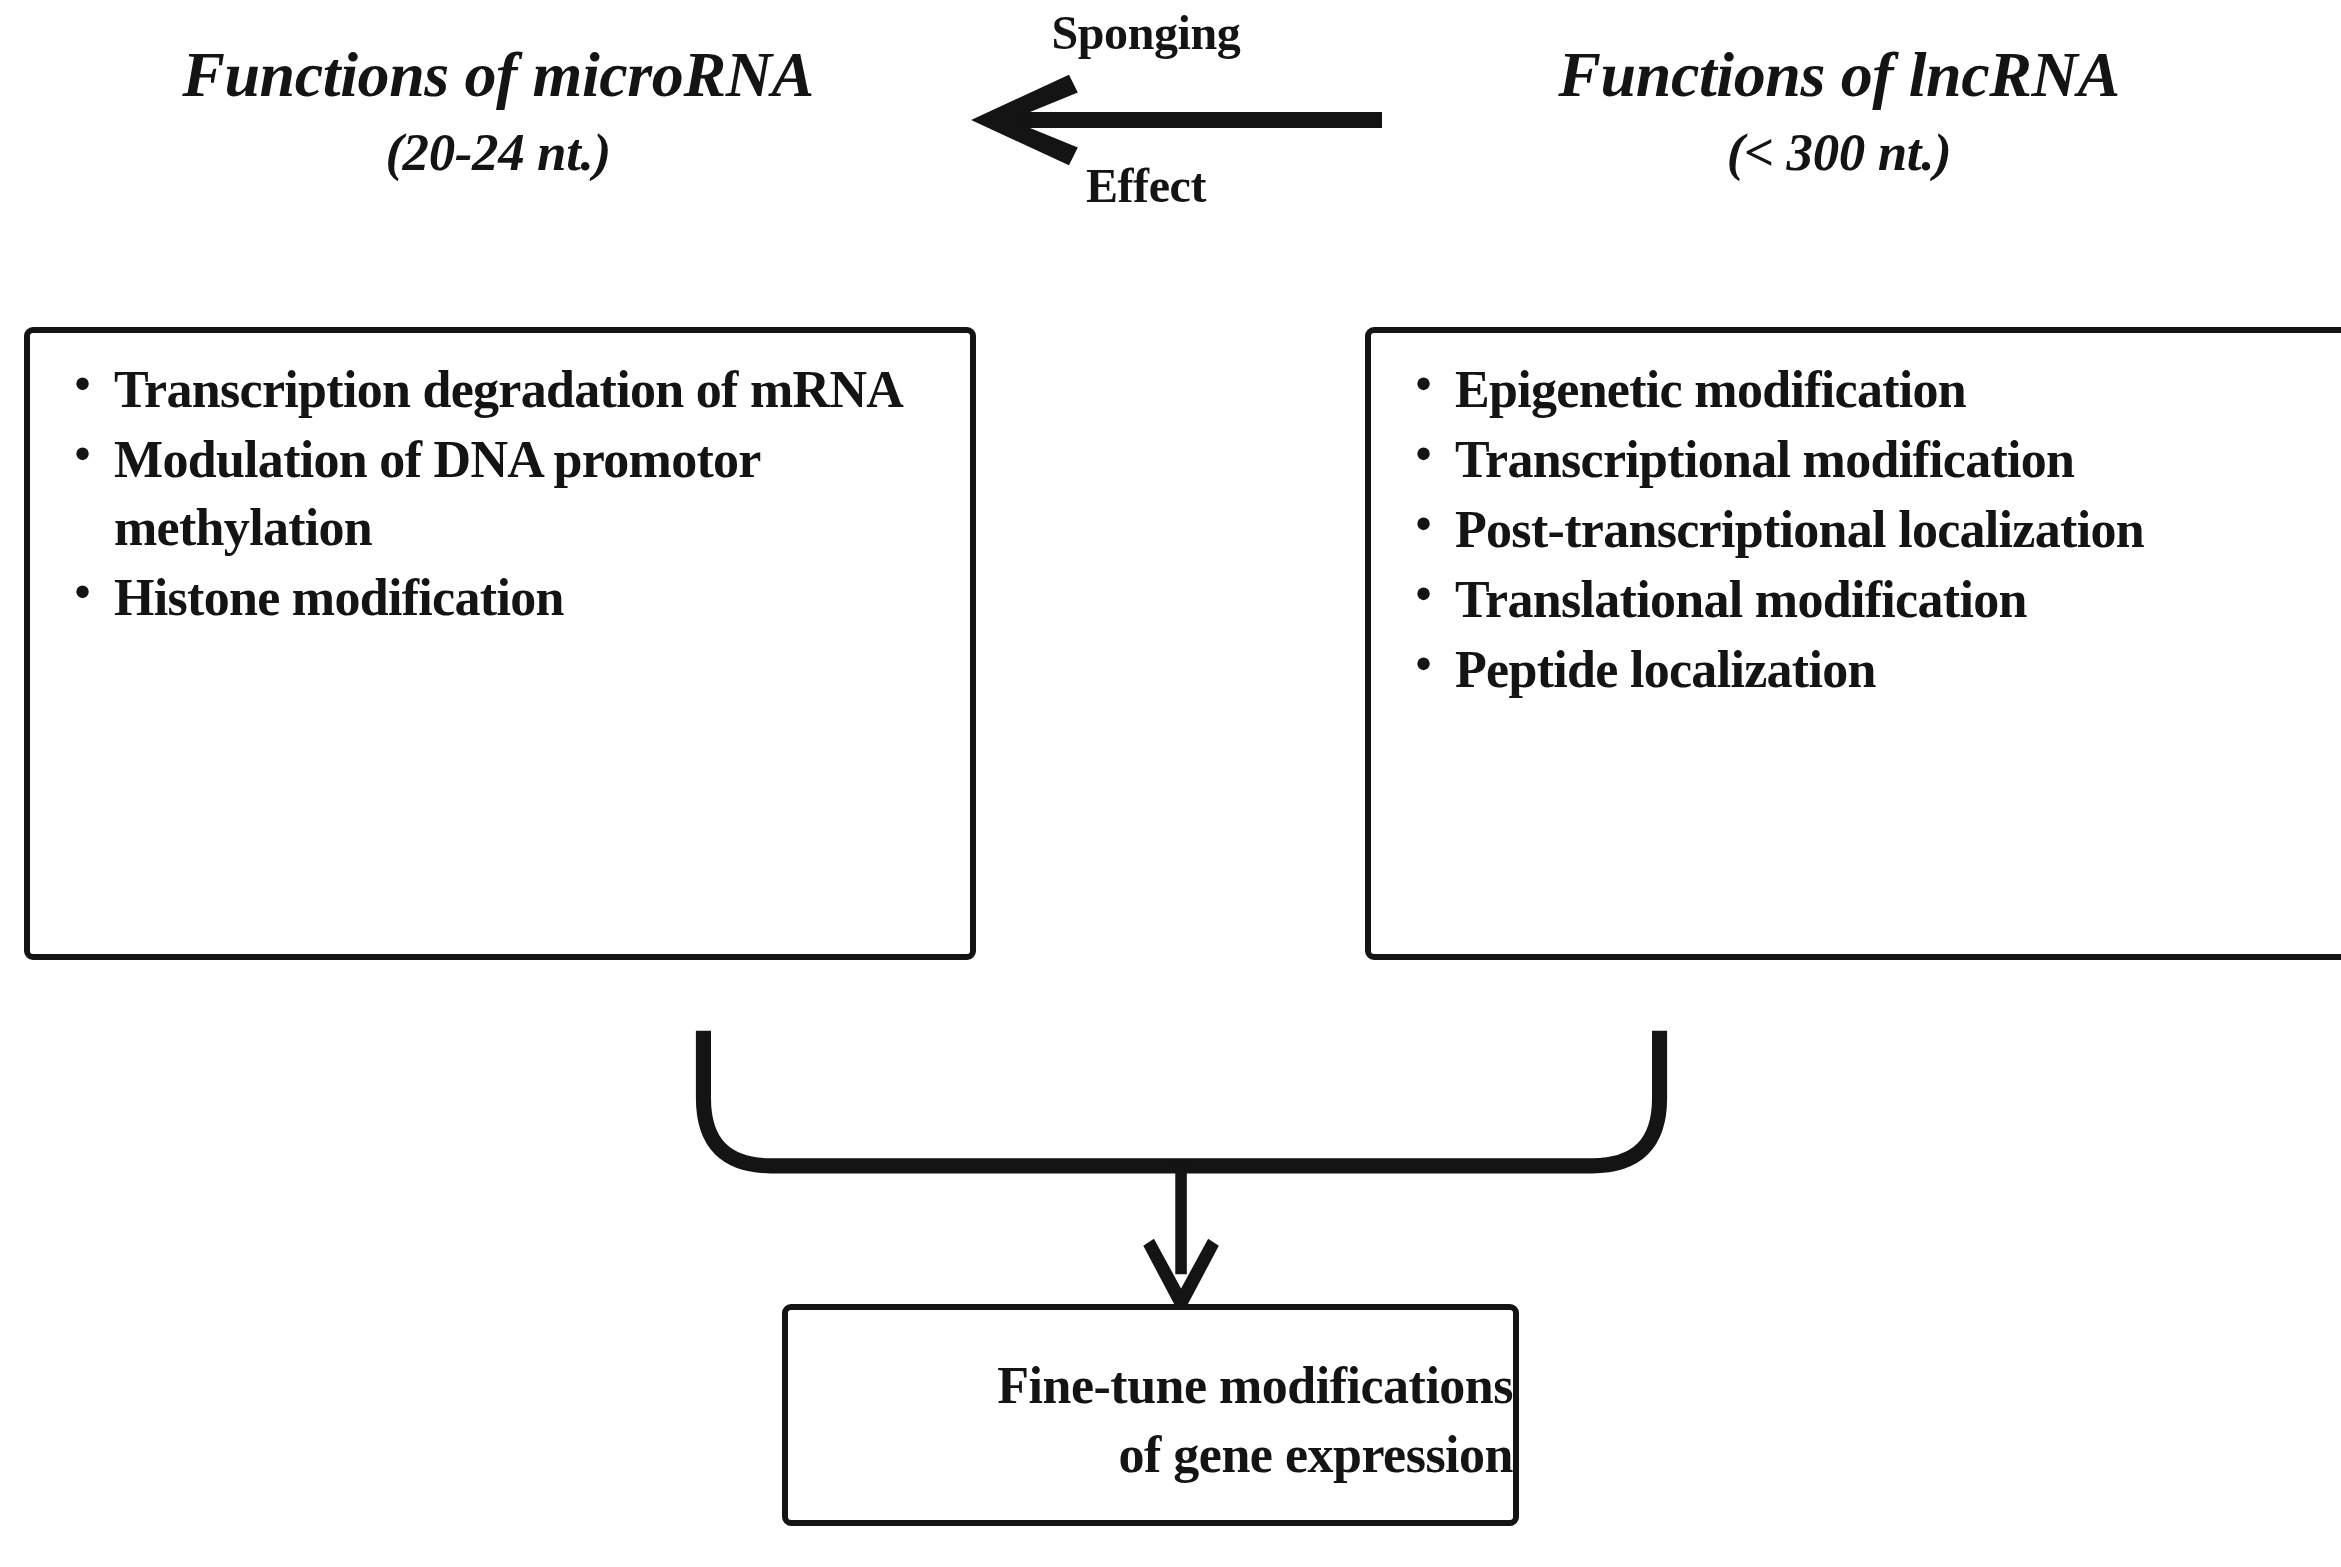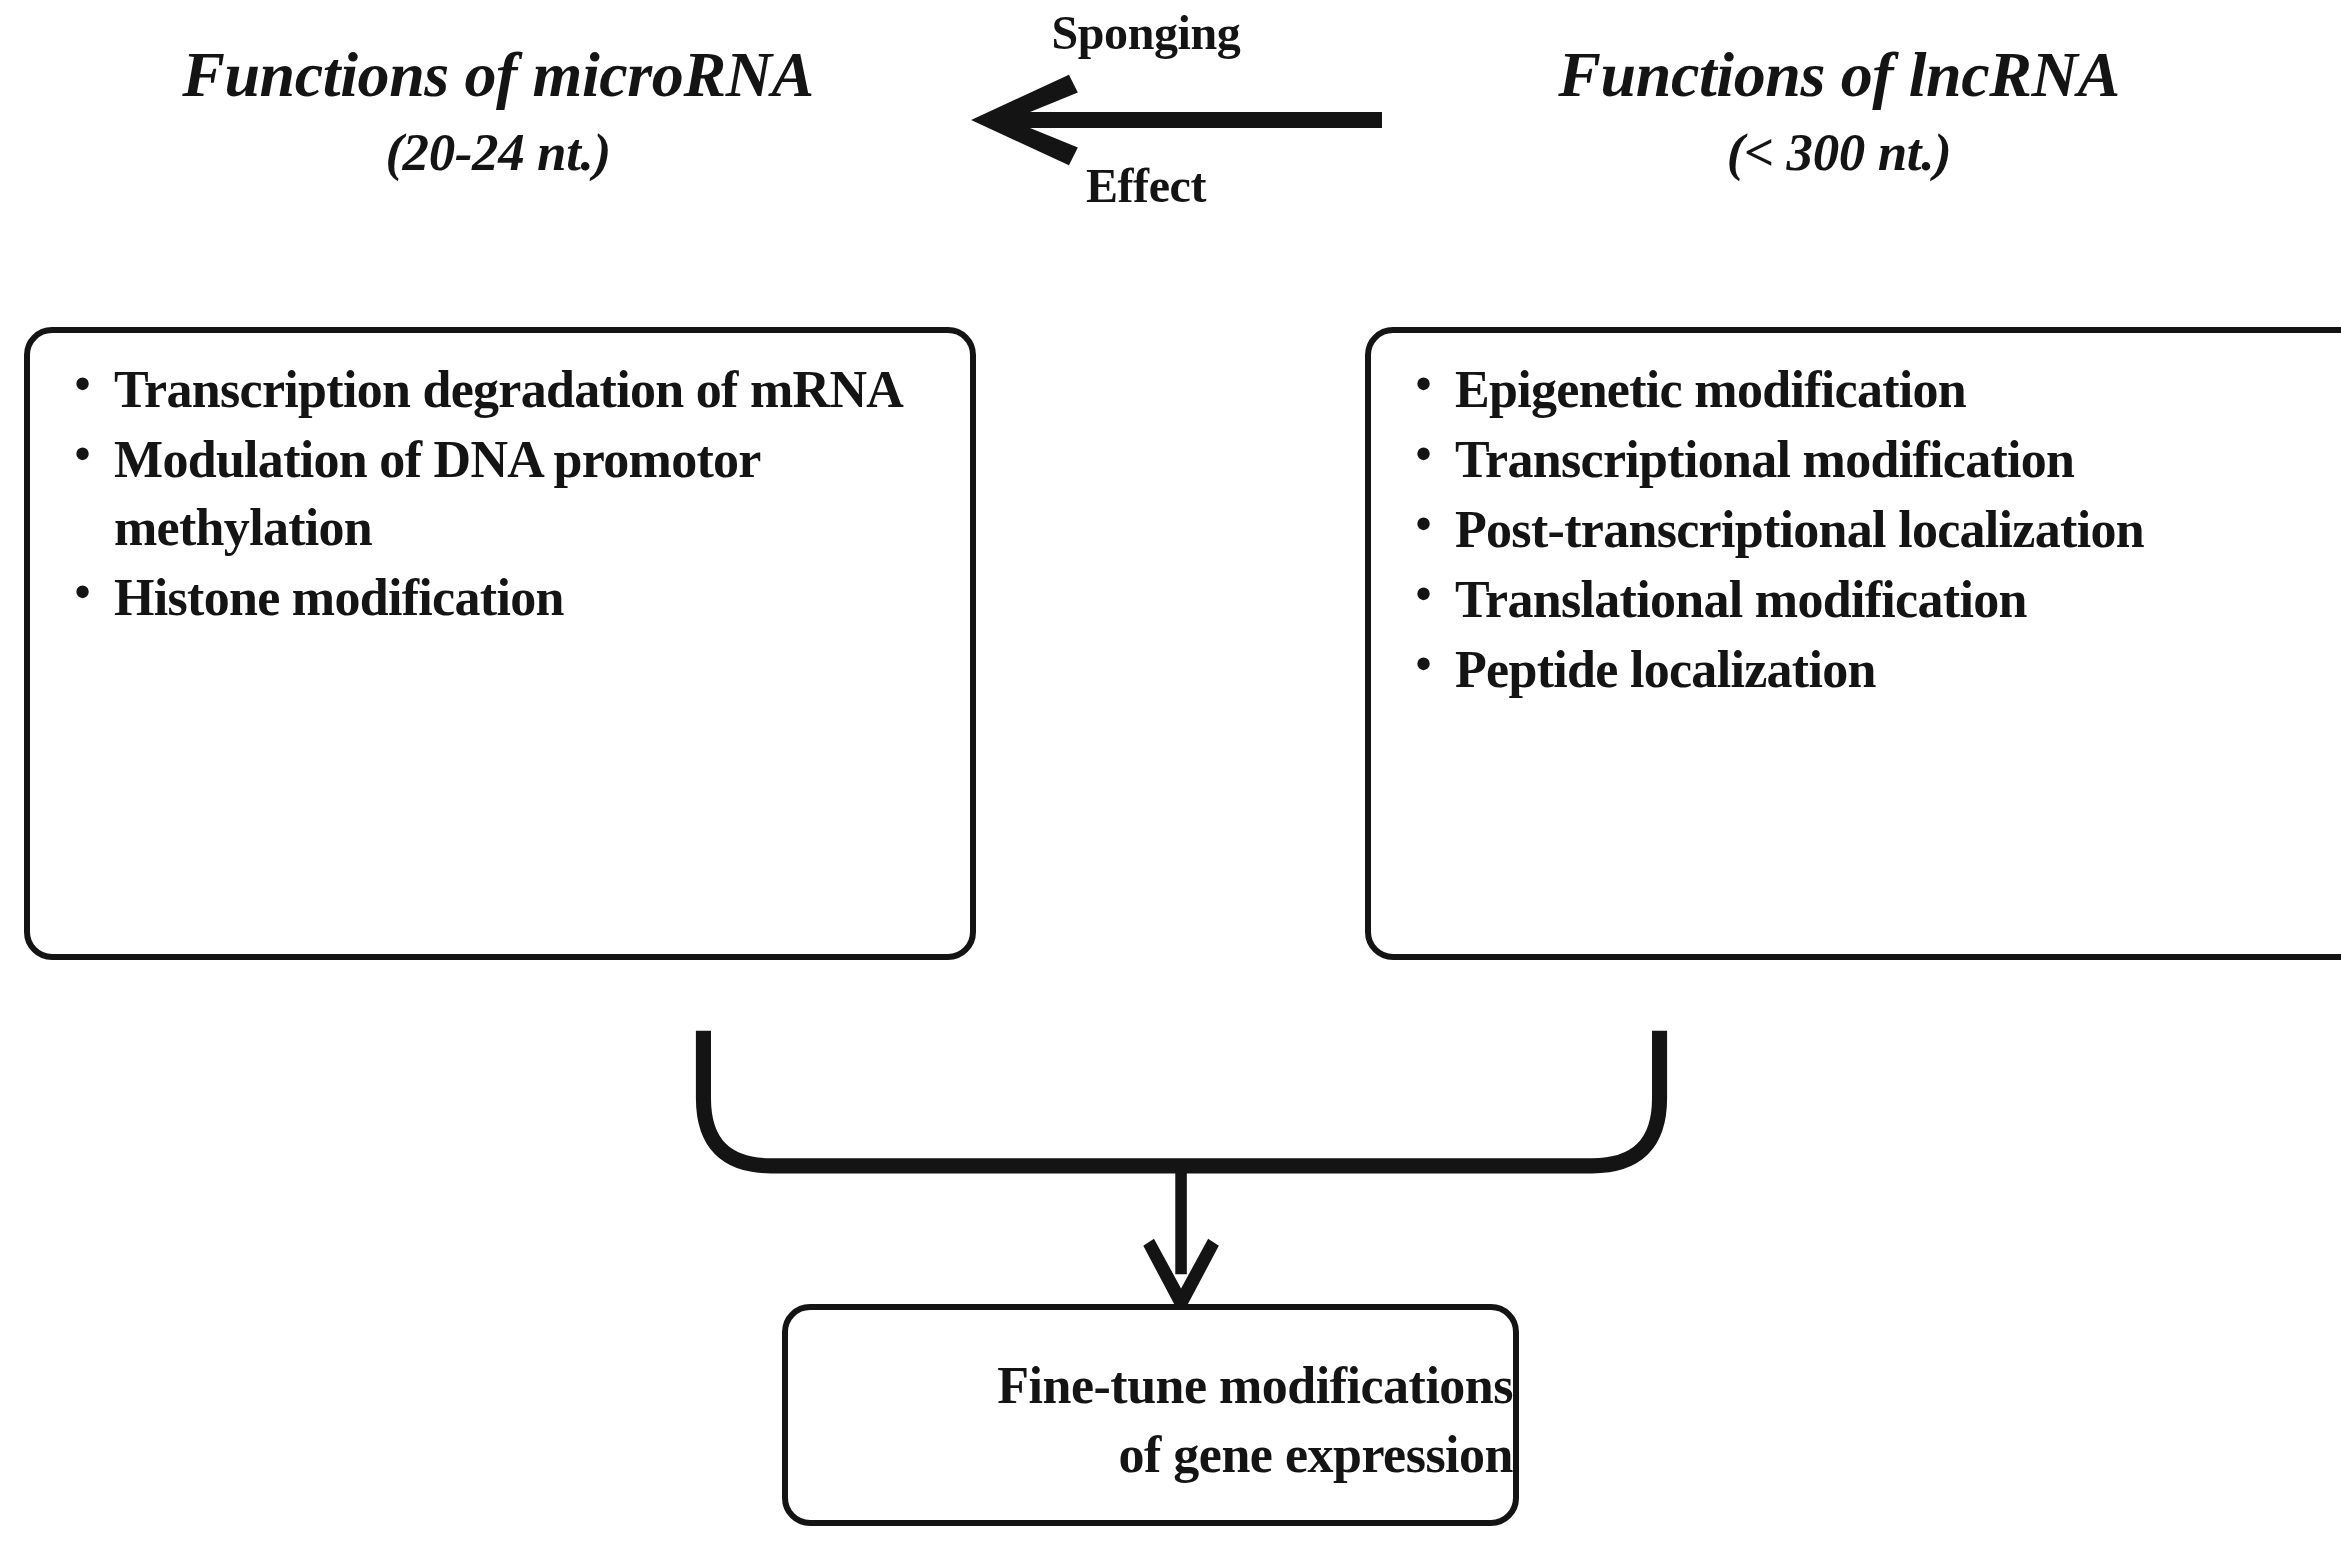--- a/index.html
+++ b/index.html
@@ -52,21 +52,21 @@
     width: 418px;
     height: 98px;
   }
 
   
   .fbox {
     position: absolute;
     box-sizing: border-box;
     background: #ffffff;
     border: 6.2px solid #141414;
-    border-radius: 28px;
+    border-radius: 9px;
   }
   #microrna-box { left: 24px;  top: 327px;  width: 952px; height: 633px; }
   #lncrna-box   { left: 1365px; top: 327px; width: 1048px; height: 633px; }
   #outcome-box  { left: 782px;  top: 1304px; width: 737px; height: 222px; }
 
   
   .bullets {
     list-style: none;
     margin: 0;
     padding: 23px 30px 0 41px;

